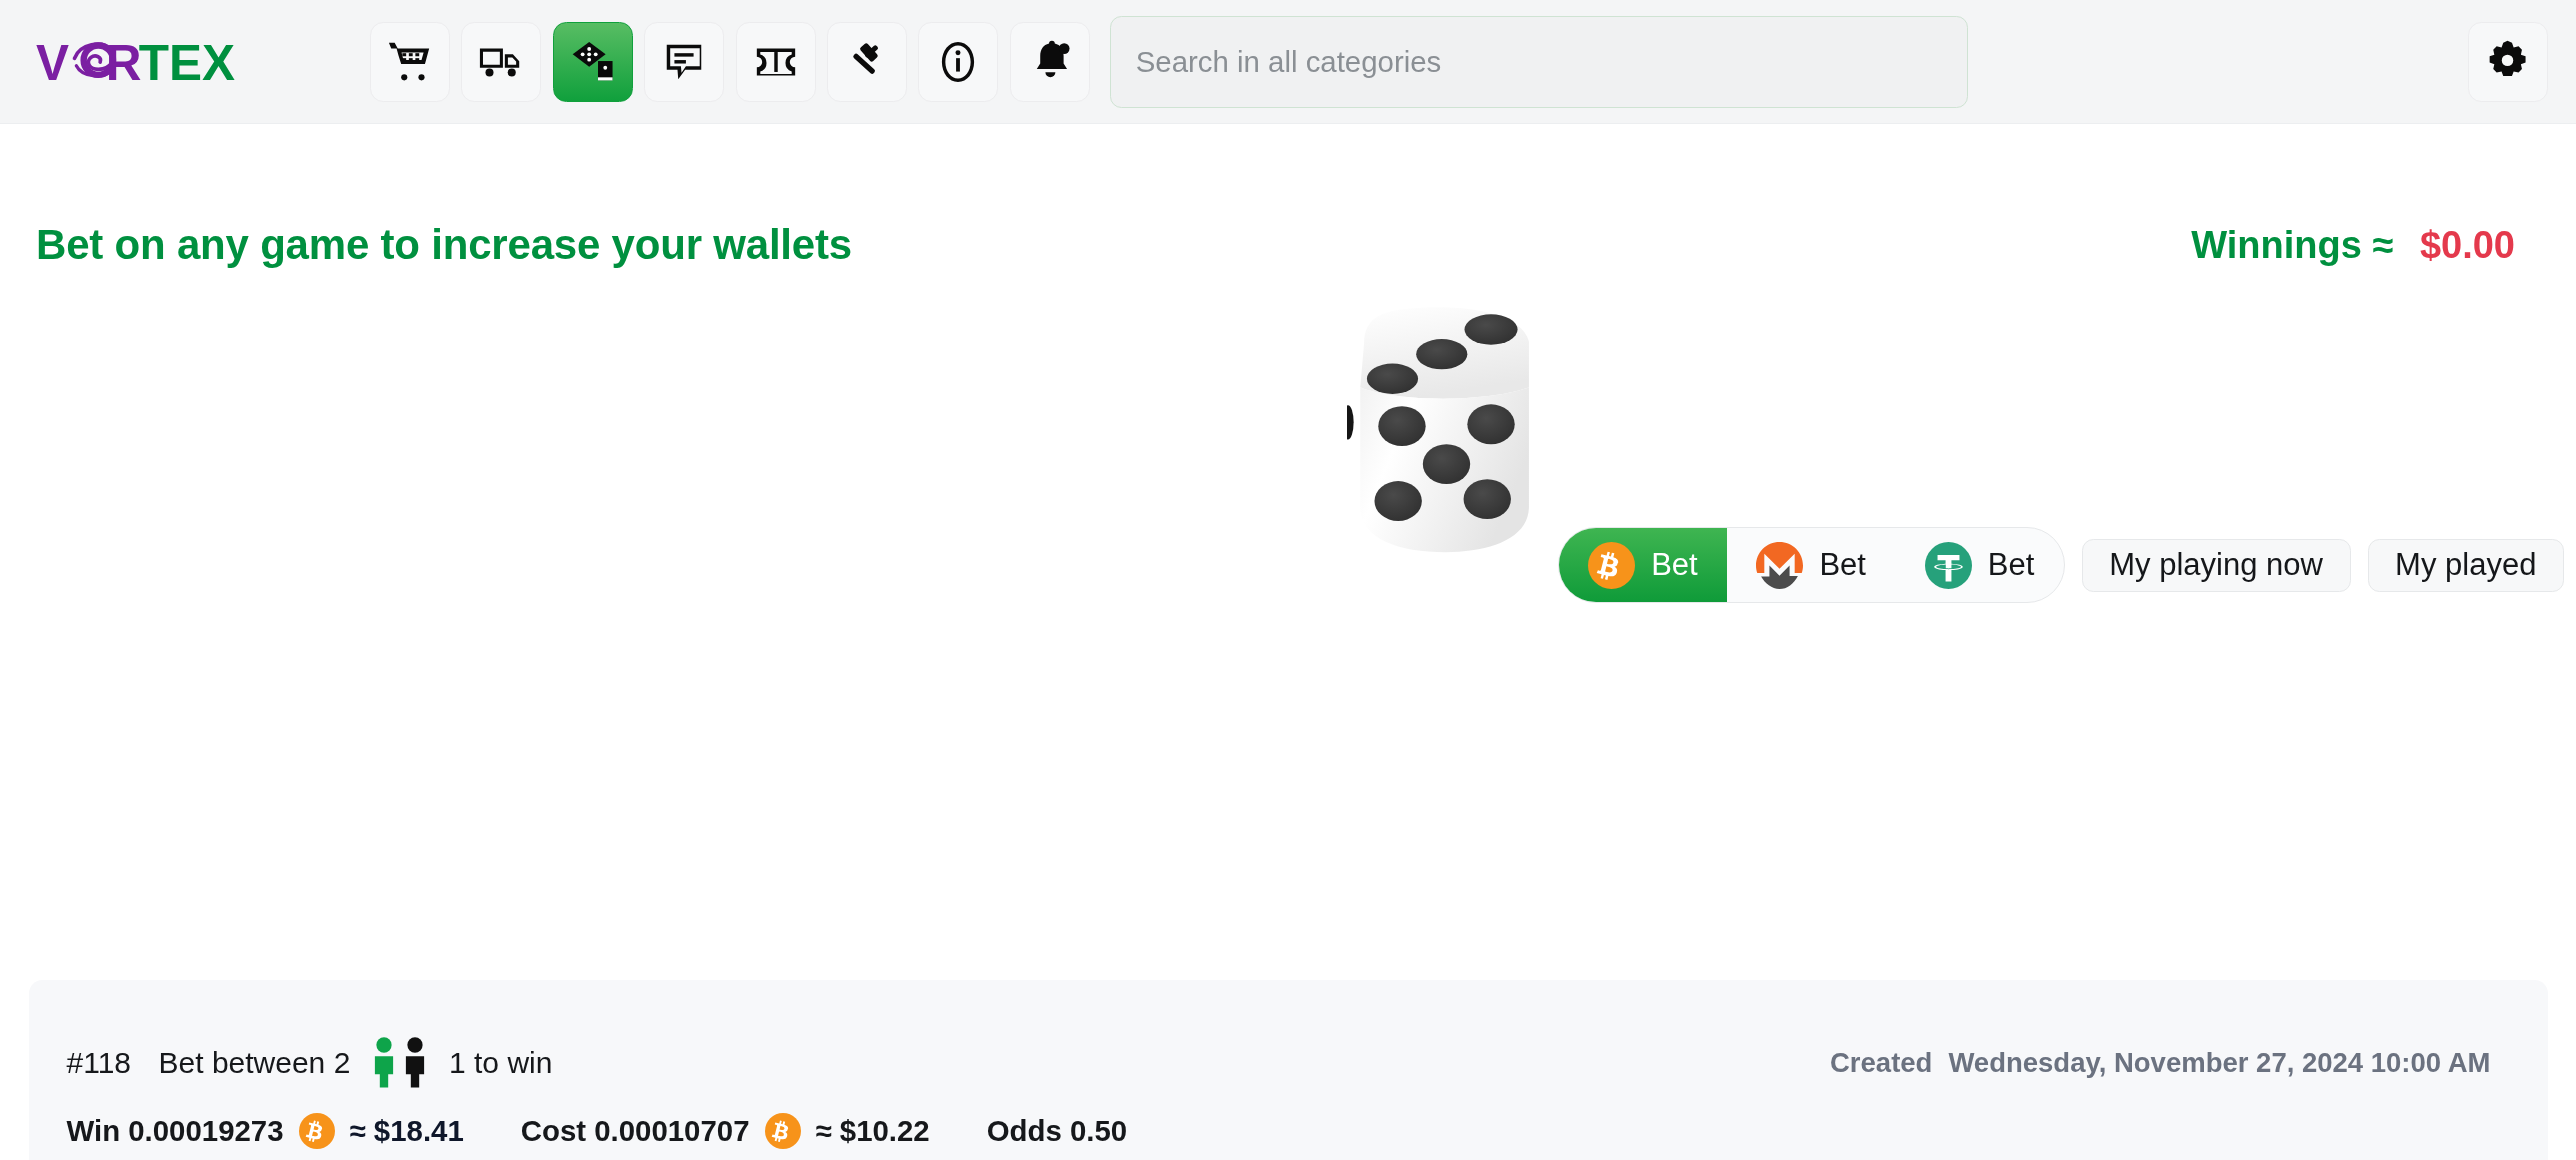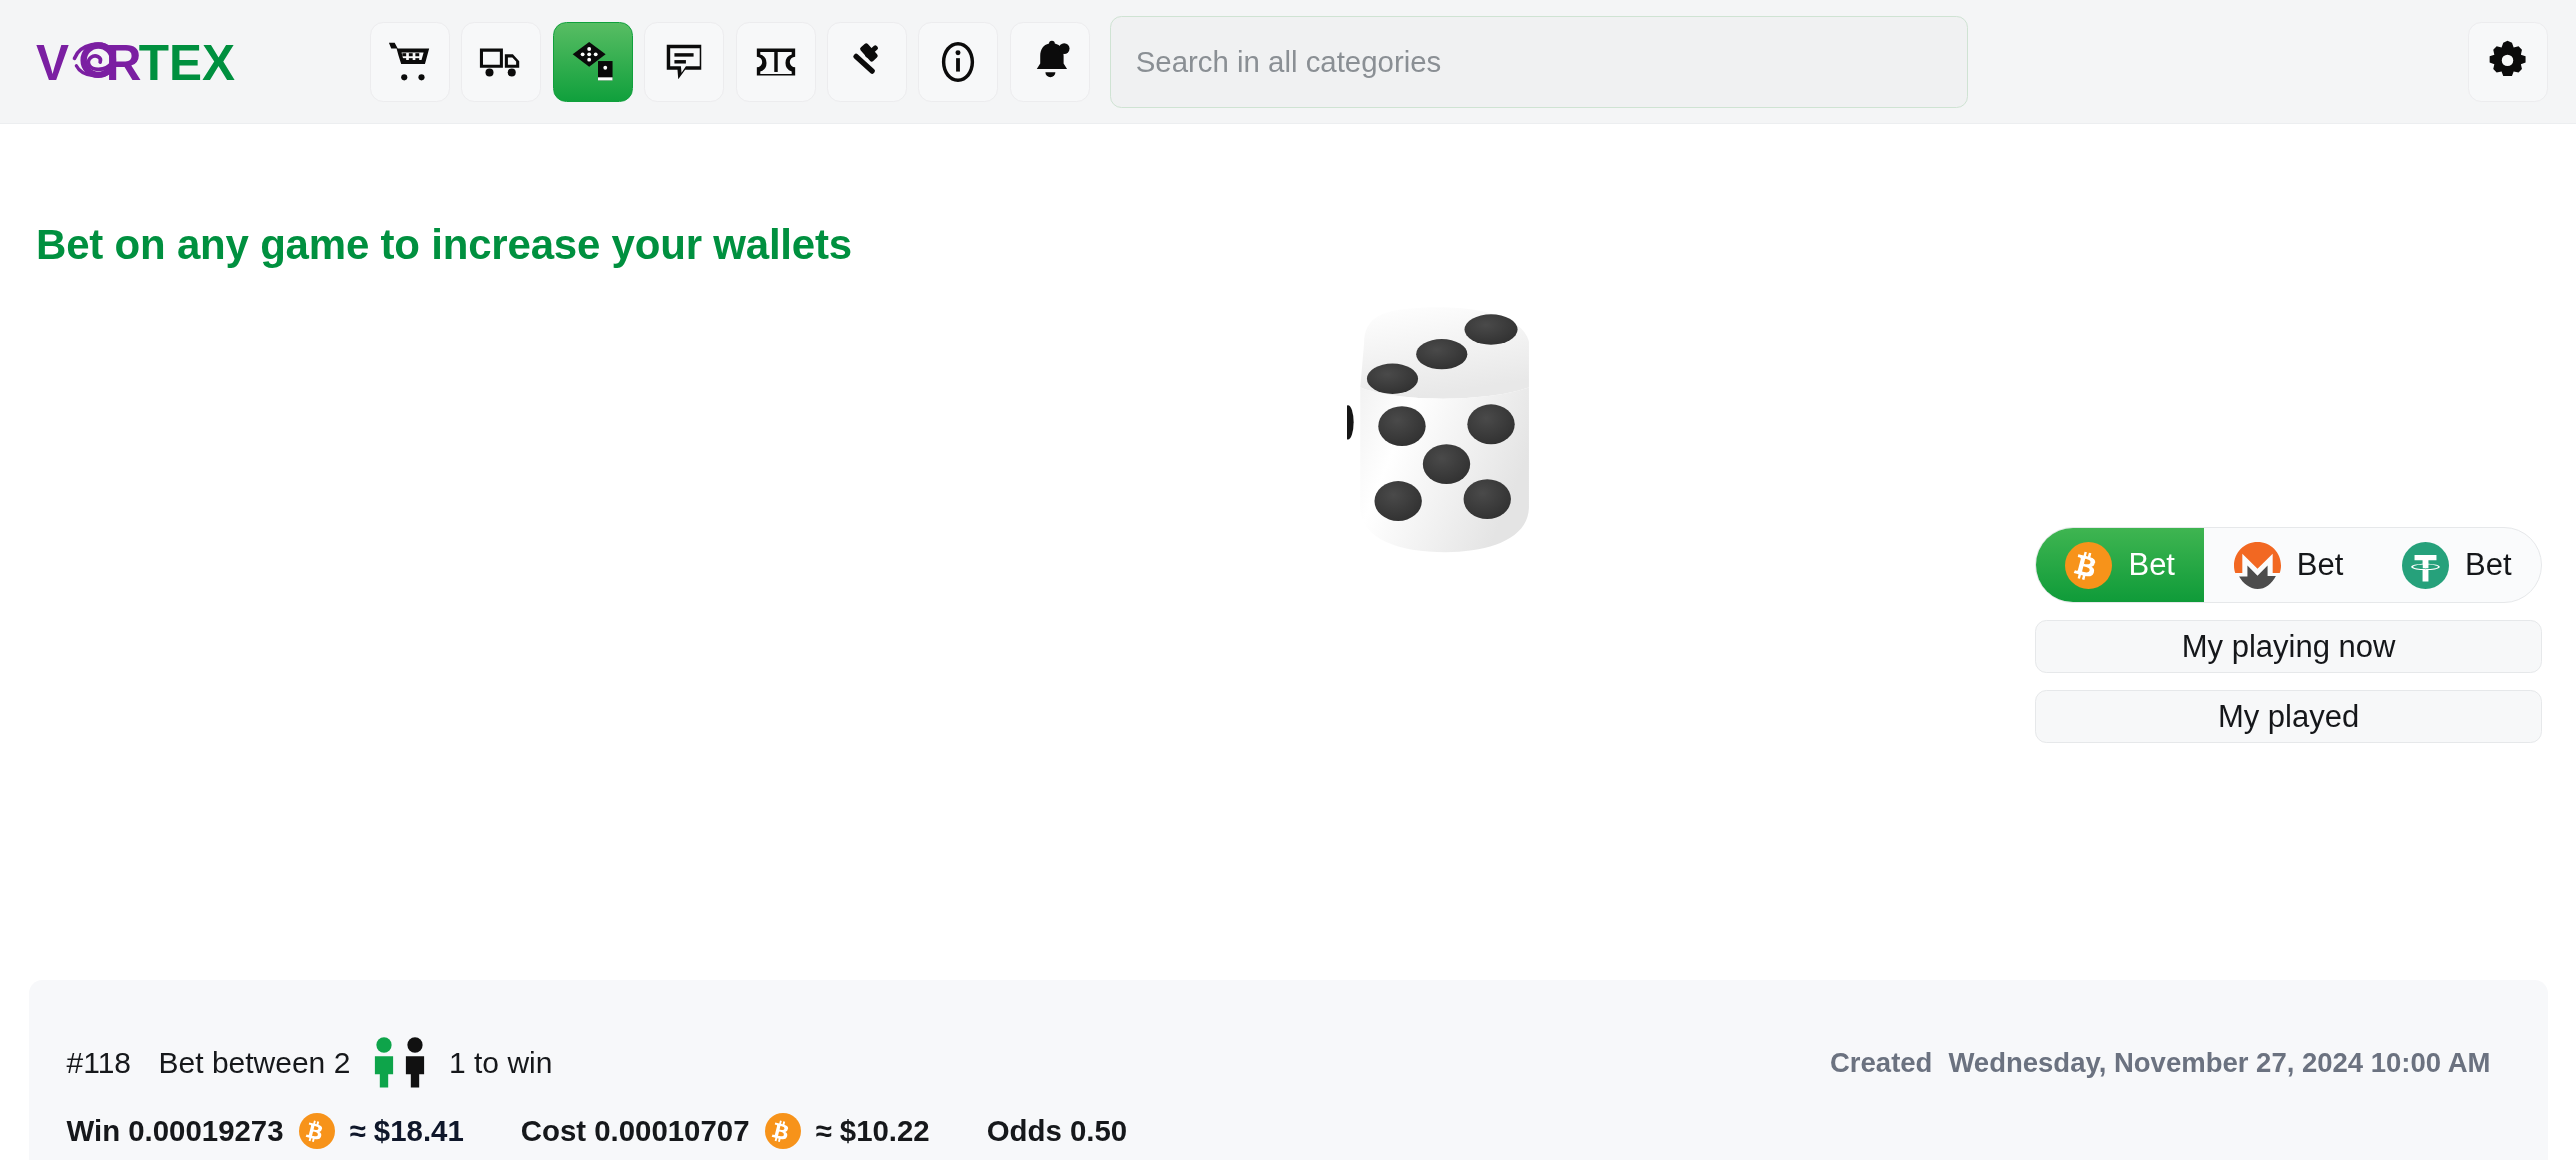--- a/index.html
+++ b/index.html
@@ -139,25 +139,25 @@
     position: absolute;
     left: 1347px;
     top: 26.6px;
     width: 199px;
     height: 266px;
   }
 
   
   .actions {
     position: absolute;
-    right: 34px;
+    right: 12px;
     top: 258px;
     display: flex;
+    align-items: center;
     gap: 17px;
-    flex-direction: column;
   }
   .bet-group {
     display: flex;
     align-items: stretch;
     background: #fafbfc;
     border: 0.9px solid #e6e8ea;
     border-radius: 40px;
     overflow: hidden;
     height: 76px;
   }
@@ -340,20 +340,24 @@
       <circle cx="12" cy="11" r="2.7" fill="#f7f8f9"></circle>
     </svg>
   </div>
 
 </div>
 
 <div class="main">
 
   <div class="title-row">
     <div class="page-title">Bet on any game to increase your wallets</div>
+    <div class="winnings">
+      <span class="winnings-label">Winnings ≈</span>
+      <span class="winnings-value">$0.00</span>
+    </div>
   </div>
 
   <div class="mid">
 
 
     <div class="dice">
       <svg viewBox="0 0 210 280" width="199" height="266" aria-hidden="true">
         <defs>
           <linearGradient id="topFace" x1="0" y1="0" x2="0.3" y2="1">
             <stop offset="0%" stop-color="#ffffff"></stop>

